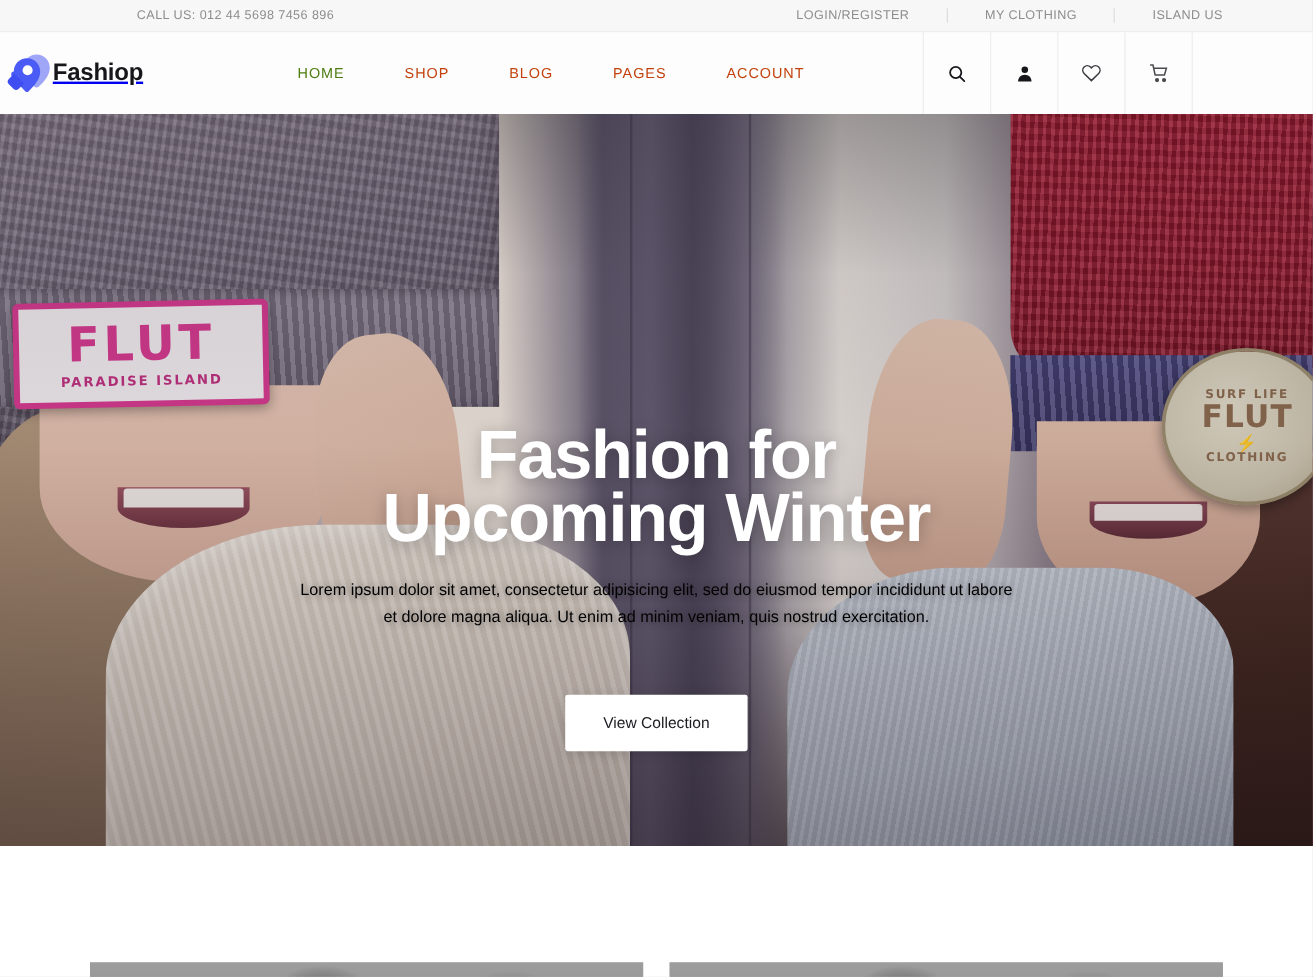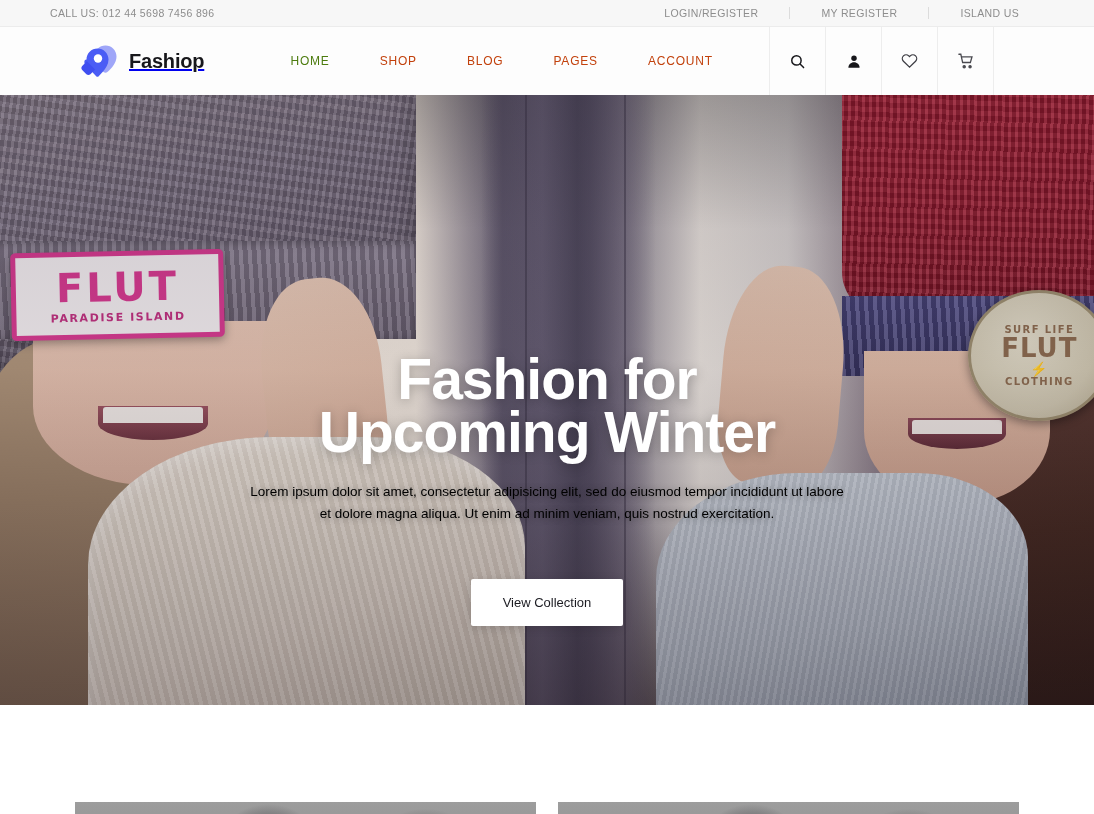--- a/index.html
+++ b/index.html
@@ -13,21 +13,21 @@
   }
 
   
   .topbar {
     height:27px;
     background:#f7f7f7;
     border-bottom:1px solid #ececec;
     display:flex;
     align-items:center;
     justify-content:space-between;
-    padding:0 75px 0 50px;
+    padding:0 75px 0 114px;
   }
   .topbar-left {
     font-size:10.5px;
     letter-spacing:.35px;
     color:#8d8d8d;
     white-space:nowrap;
   }
   .topbar-right {
     display:flex;
     align-items:flex-end;
@@ -47,22 +47,21 @@
   .header {
     height:68px;
     background:#fdfdfd;
     display:flex;
     align-items:stretch;
     position:relative;
   }
   .brand {
     display:flex;
     align-items:center;
-    gap:10px;
-    padding-left:75px;
+    gap:0;
     flex:0 0 auto;
   }
   .logo-mark {
     width:44px; height:44px;
     position:relative;
     flex:0 0 44px;
   }
   .logo-mark svg { display:block; width:44px; height:44px; }
   .brand-name {
     font-size:20px;
@@ -350,21 +349,21 @@
   }
 </style>
 </head>
 <body>
 
 <div class="topbar">
   <div class="topbar-left">CALL US: 012 44 5698 7456 896</div>
   <div class="topbar-right">
     <a href="#" class="tb-link">LOGIN/REGISTER</a>
     <span class="tb-sep"></span>
-    <a href="#" class="tb-link">MY REGISTER</a>
+    <a href="#" class="tb-link">MY CLOTHING</a>
     <span class="tb-sep"></span>
     <a href="#" class="tb-link">ISLAND US</a>
   </div>
 </div>
 
 <div class="header">
 
   <a href="#" class="brand">
     <span class="logo-mark">
       <svg viewBox="0 0 44 44" xmlns="http://www.w3.org/2000/svg">

